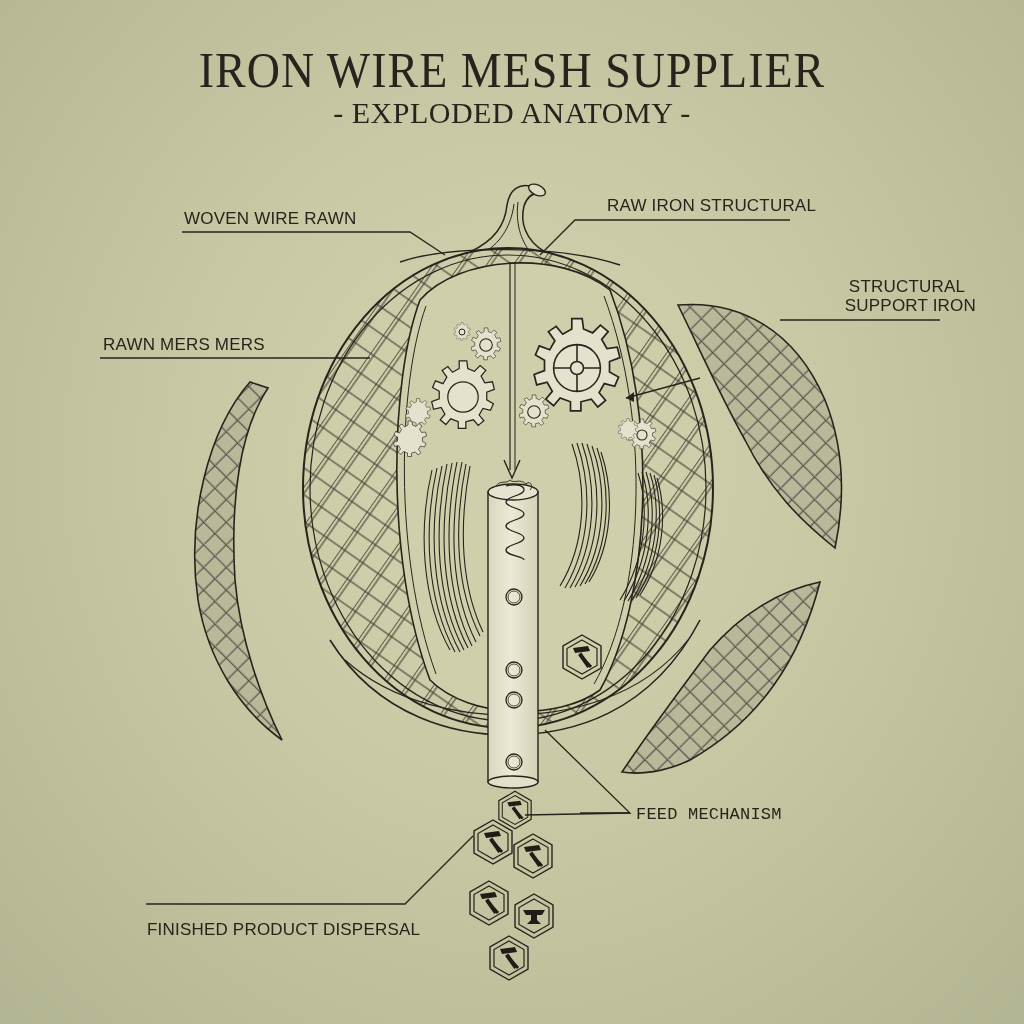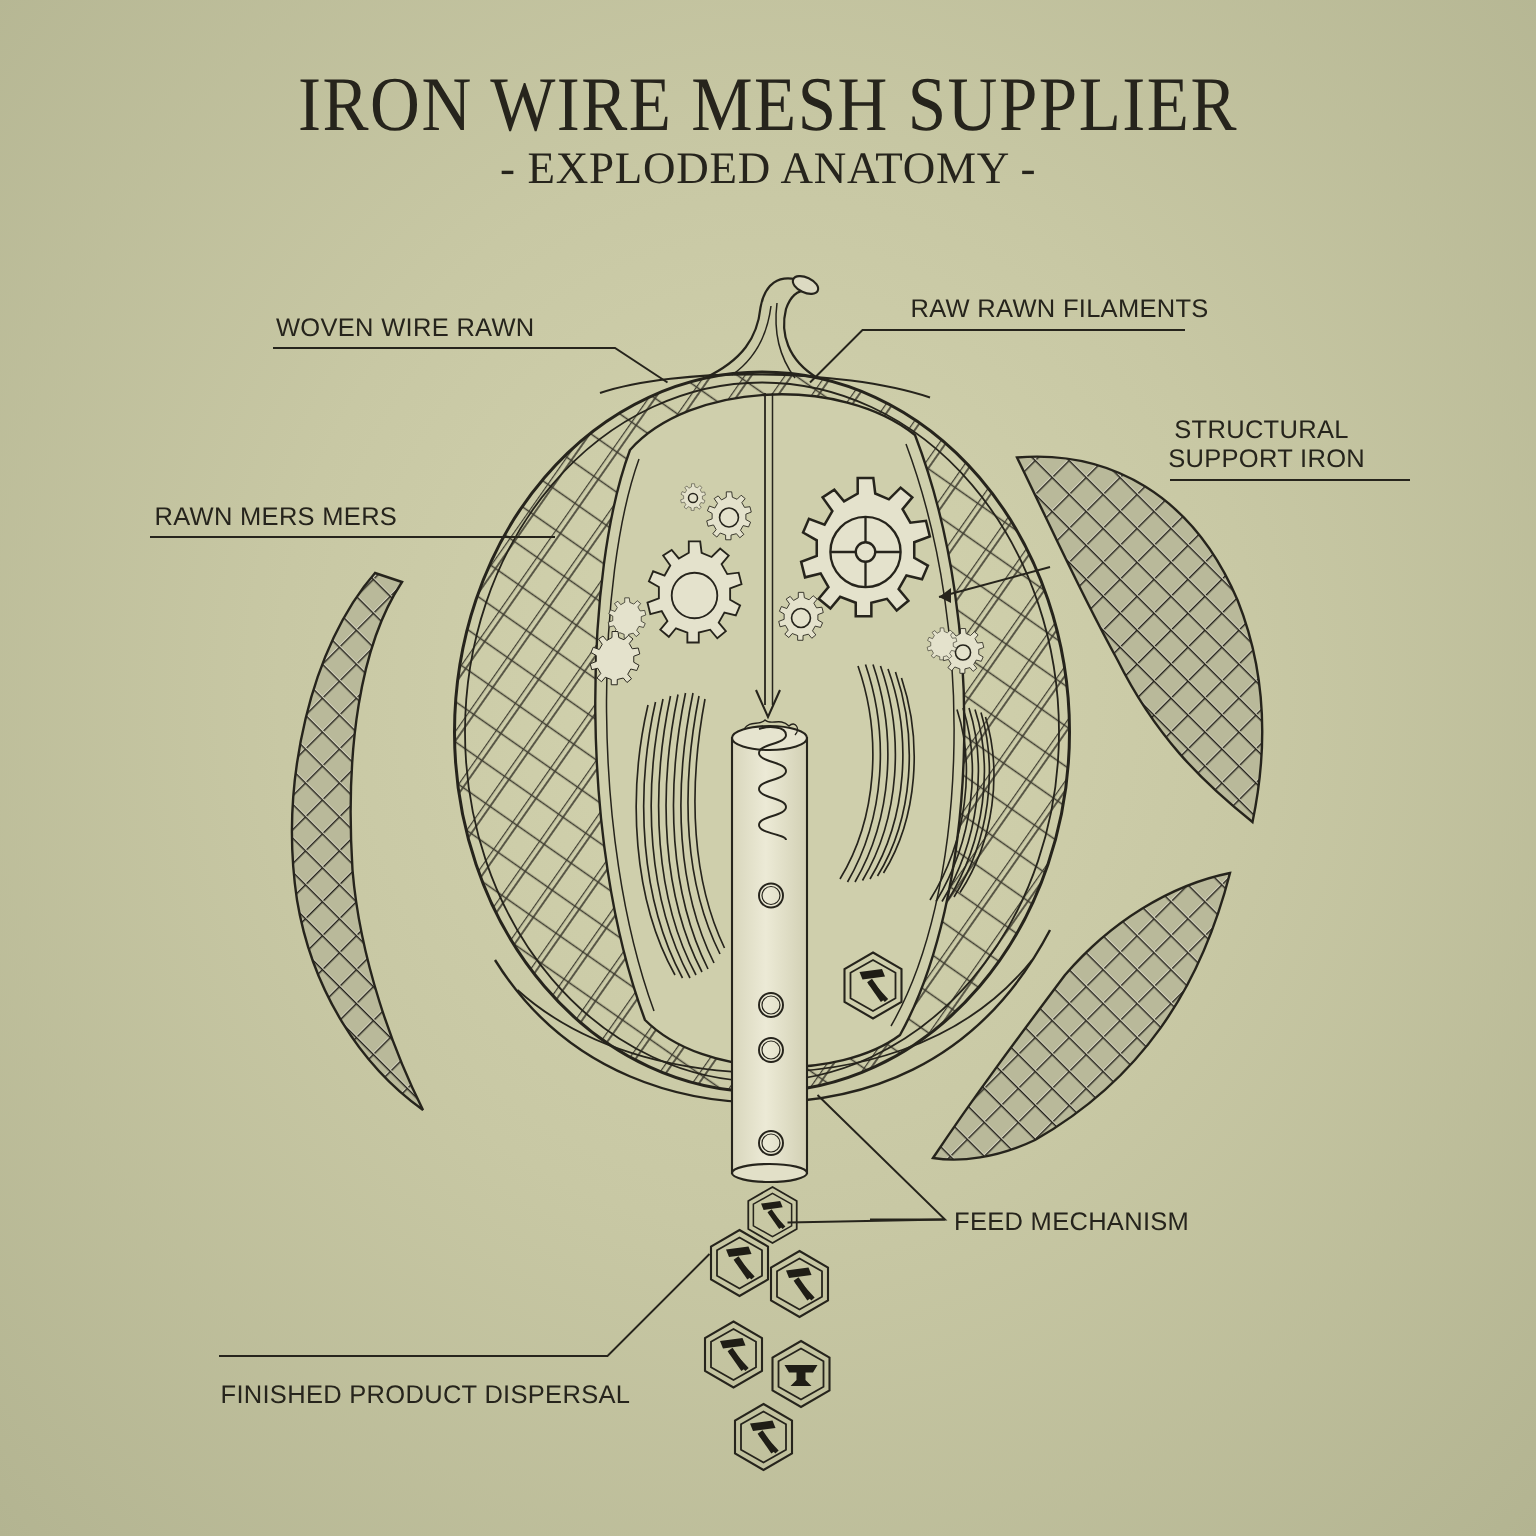--- a/index.html
+++ b/index.html
@@ -233,20 +233,20 @@
     <polyline points="100,358 370,358"></polyline>
     <polyline points="700,378 626,398"></polyline>
     <path d="M 626 398 L 634 392 L 634 402 Z" fill="#26241c" stroke="none"></path>
     <polyline points="545,730 630,813 580,813"></polyline>
     <polyline points="630,813 525,815"></polyline>
     <polyline points="146,904 405,904 473,836"></polyline>
   </g>
 </svg>
 
 <div class="label" style="left:184px; top:209px;">WOVEN WIRE RAWN</div>
-<div class="label" style="left:607px; top:196px;">RAW RAWN FILAMENTS</div>
-<div class="label right" style="left:772px; top:277px; width:138px;">
+<div class="label" style="left:607px; top:196px;">RAW IRON STRUCTURAL</div>
+<div class="label right" style="left:838px; top:277px; width:138px;">
   <div style="text-align:center;">STRUCTURAL</div>
   <div>SUPPORT IRON</div>
 </div>
 <div class="label" style="left:103px; top:335px;">RAWN MERS MERS</div>
-<div class="label" style="left:636px; top:805px;">FEED MECHANISM</div>
+<div class="label" style="left:636px; top:805px;font-family:Liberation Mono, monospace;">FEED MECHANISM</div>
 <div class="label" style="left:147px; top:920px;">FINISHED PRODUCT DISPERSAL</div>
 
 </body></html>

